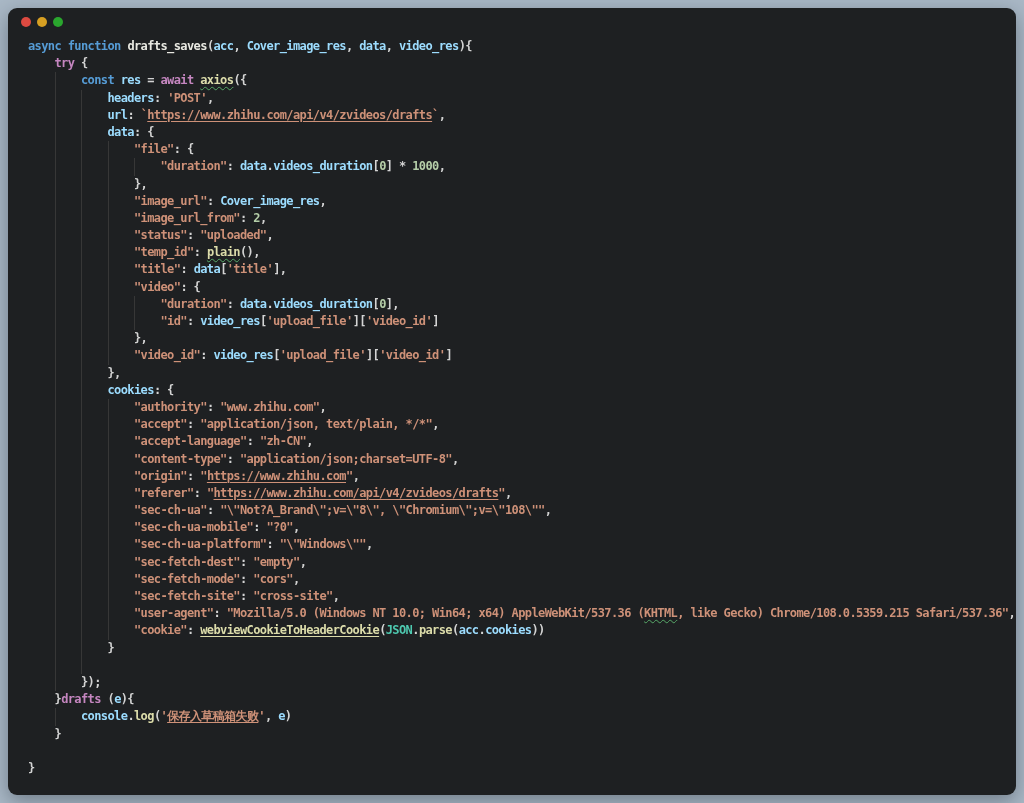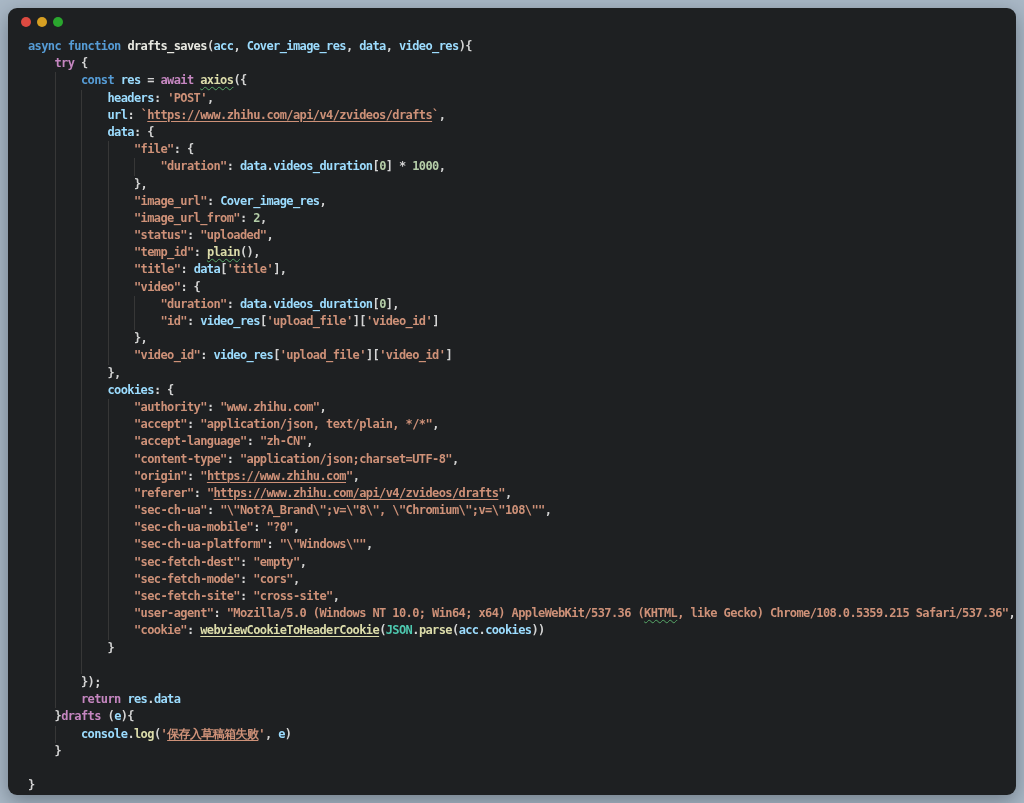--- a/index.html
+++ b/index.html
@@ -84,20 +84,19 @@
       <div class="line"><span class="g"></span><span class="g gb"></span><span class="g gb"></span><span class="g gb"></span><span class="txt"><span style="color: rgb(206, 145, 120);">"sec-ch-ua-mobile"</span><span style="color: rgb(212, 212, 212);">: </span><span style="color: rgb(206, 145, 120);">"?0"</span><span style="color: rgb(212, 212, 212);">,</span></span></div>
       <div class="line"><span class="g"></span><span class="g gb"></span><span class="g gb"></span><span class="g gb"></span><span class="txt"><span style="color: rgb(206, 145, 120);">"sec-ch-ua-platform"</span><span style="color: rgb(212, 212, 212);">: </span><span style="color: rgb(206, 145, 120);">"\"Windows\""</span><span style="color: rgb(212, 212, 212);">,</span></span></div>
       <div class="line"><span class="g"></span><span class="g gb"></span><span class="g gb"></span><span class="g gb"></span><span class="txt"><span style="color: rgb(206, 145, 120);">"sec-fetch-dest"</span><span style="color: rgb(212, 212, 212);">: </span><span style="color: rgb(206, 145, 120);">"empty"</span><span style="color: rgb(212, 212, 212);">,</span></span></div>
       <div class="line"><span class="g"></span><span class="g gb"></span><span class="g gb"></span><span class="g gb"></span><span class="txt"><span style="color: rgb(206, 145, 120);">"sec-fetch-mode"</span><span style="color: rgb(212, 212, 212);">: </span><span style="color: rgb(206, 145, 120);">"cors"</span><span style="color: rgb(212, 212, 212);">,</span></span></div>
       <div class="line"><span class="g"></span><span class="g gb"></span><span class="g gb"></span><span class="g gb"></span><span class="txt"><span style="color: rgb(206, 145, 120);">"sec-fetch-site"</span><span style="color: rgb(212, 212, 212);">: </span><span style="color: rgb(206, 145, 120);">"cross-site"</span><span style="color: rgb(212, 212, 212);">,</span></span></div>
       <div class="line"><span class="g"></span><span class="g gb"></span><span class="g gb"></span><span class="g gb"></span><span class="txt"><span style="color: rgb(206, 145, 120);">"user-agent"</span><span style="color: rgb(212, 212, 212);">: </span><span style="color: rgb(206, 145, 120);">"Mozilla/5.0 (Windows NT 10.0; Win64; x64) AppleWebKit/537.36 (</span><span class="sq" style="color: rgb(206, 145, 120);">KHTML</span><span style="color: rgb(206, 145, 120);">, like Gecko) Chrome/108.0.5359.215 Safari/537.36"</span><span style="color: rgb(212, 212, 212);">,</span></span></div>
       <div class="line"><span class="g"></span><span class="g gb"></span><span class="g gb"></span><span class="g gb"></span><span class="txt"><span style="color: rgb(206, 145, 120);">"cookie"</span><span style="color: rgb(212, 212, 212);">: </span><span class="ul" style="color: rgb(220, 220, 170);">webviewCookieToHeaderCookie</span><span style="color: rgb(212, 212, 212);">(</span><span style="color: rgb(78, 201, 176);">JSON</span><span style="color: rgb(212, 212, 212);">.</span><span style="color: rgb(220, 220, 170);">parse</span><span style="color: rgb(212, 212, 212);">(</span><span style="color: rgb(156, 220, 254);">acc</span><span style="color: rgb(212, 212, 212);">.</span><span style="color: rgb(156, 220, 254);">cookies</span><span style="color: rgb(212, 212, 212);">))</span></span></div>
       <div class="line"><span class="g"></span><span class="g gb"></span><span class="g gb"></span><span class="txt"><span style="color: rgb(212, 212, 212);">}</span></span></div>
       <div class="line"><span class="g"></span><span class="g gb"></span><span class="g gb"></span><span class="txt"></span></div>
       <div class="line"><span class="g"></span><span class="g gb"></span><span class="txt"><span style="color: rgb(212, 212, 212);">});</span></span></div>
-      <div class="line"><span class="g"></span><span class="g gb"></span><span class="txt"><span style="color: rgb(197, 134, 192);">return</span><span style="color: rgb(212, 212, 212);"> </span><span style="color: rgb(156, 220, 254);">res</span><span style="color: rgb(212, 212, 212);">.</span><span style="color: rgb(156, 220, 254);">data</span></span></div>
       <div class="line"><span class="g"></span><span class="txt"><span style="color: rgb(212, 212, 212);">}</span><span style="color: rgb(197, 134, 192);">drafts</span><span style="color: rgb(212, 212, 212);"> (</span><span style="color: rgb(156, 220, 254);">e</span><span style="color: rgb(212, 212, 212);">){</span></span></div>
       <div class="line"><span class="g"></span><span class="g gb"></span><span class="txt"><span style="color: rgb(156, 220, 254);">console</span><span style="color: rgb(212, 212, 212);">.</span><span style="color: rgb(220, 220, 170);">log</span><span style="color: rgb(212, 212, 212);">(</span><span style="color: rgb(206, 145, 120);">'</span><span class="ul" style="color: rgb(206, 145, 120);">保存入草稿箱失败</span><span style="color: rgb(206, 145, 120);">'</span><span style="color: rgb(212, 212, 212);">, </span><span style="color: rgb(156, 220, 254);">e</span><span style="color: rgb(212, 212, 212);">)</span></span></div>
       <div class="line"><span class="g"></span><span class="txt"><span style="color: rgb(212, 212, 212);">}</span></span></div>
       <div class="line"><span class="txt"></span></div>
       <div class="line"><span class="txt"><span style="color: rgb(212, 212, 212);">}</span></span></div>
     </div>
 </div>
 
 </body></html>

